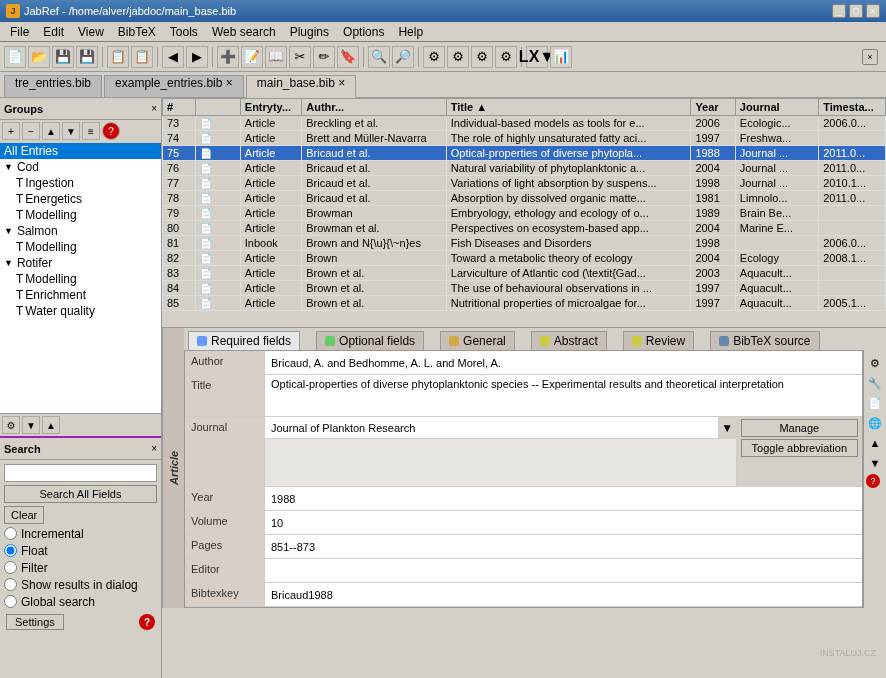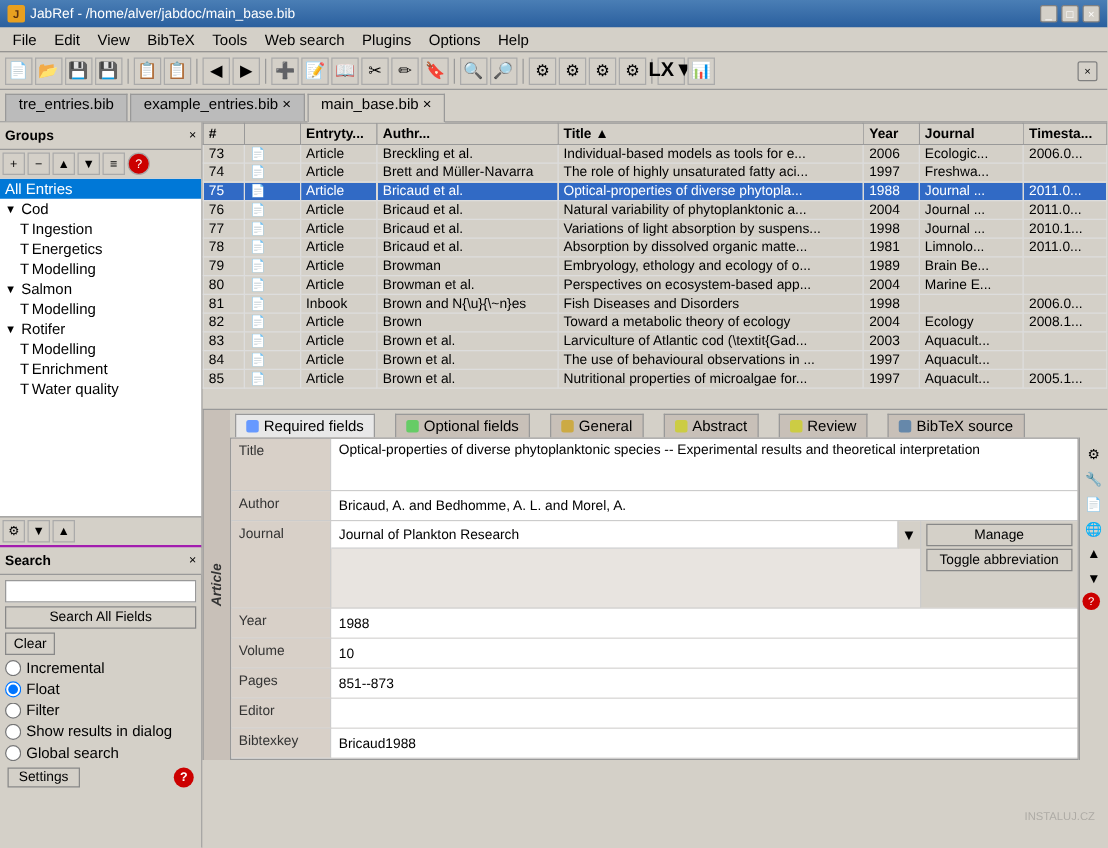--- a/index.html
+++ b/index.html
@@ -118,21 +118,21 @@
       display: flex;
       align-items: center;
       justify-content: space-between;
       height: 22px;
     }
     .search-body { padding: 4px; display: flex; flex-direction: column; gap: 3px; }
     .search-input-row { display: flex; gap: 2px; }
     .search-input { flex: 1; height: 18px; border: 1px solid #999; padding: 1px 3px; font-size: 11px; }
     .search-btn { padding: 1px 6px; background: #d4d0c8; border: 1px solid #888; cursor: pointer; font-size: 11px; height: 18px; }
     .clear-btn { padding: 1px 6px; background: #d4d0c8; border: 1px solid #888; cursor: pointer; font-size: 11px; height: 18px; }
-    .radio-row { display: flex; align-items: flex-end; gap: 4px; font-size: 11px; }
+    .radio-row { display: flex; align-items: flex-start; gap: 4px; font-size: 11px; }
     input[type=radio] { margin: 0; }
     .settings-bottom-btn { padding: 1px 8px; background: #d4d0c8; border: 1px solid #888; cursor: pointer; font-size: 11px; }
 
     
     .right-content {
       flex: 1;
       display: flex;
       flex-direction: column;
     }
 
@@ -639,31 +639,31 @@
             <div class="field-tab">
               <div class="tab-dot" style="background:#6688aa;"></div>
               <span>BibTeX source</span>
             </div>
           </div>
 
           <div style="display:flex;flex:1;">
 
             <div class="fields-grid">
 
+              <div class="field-row">
+                <div class="field-label">Author</div>
+                <div class="field-value">
+                  <input class="field-input" type="text" id="f-author" value="Bricaud, A. and Bedhomme, A. L. and Morel, A." style="">
+                </div>
+              </div>
+
               <div class="field-row" style="min-height:36px;">
                 <div class="field-label">Title</div>
                 <div class="field-value multiline">
                   <textarea class="field-input" rows="2" id="f-title" style="height: 36px;">Optical-properties of diverse phytoplanktonic species -- Experimental results and theoretical interpretation</textarea>
-                </div>
-              </div>
-
-              <div class="field-row">
-                <div class="field-label">Author</div>
-                <div class="field-value">
-                  <input class="field-input" type="text" id="f-author" value="Bricaud, A. and Bedhomme, A. L. and Morel, A." style="">
                 </div>
               </div>
 
               <div class="field-row" style="min-height:70px;">
                 <div class="field-label">Journal</div>
                 <div style="flex:1;display:flex;">
                   <div class="journal-field-area">
                     <div class="journal-input-row">
                       <input class="journal-input" type="text" id="f-journal" style="height: 22px; border-bottom: 1px solid rgb(204, 204, 204);" value="Journal of Plankton Research">
                       <div class="journal-dropdown-btn">▼</div>

